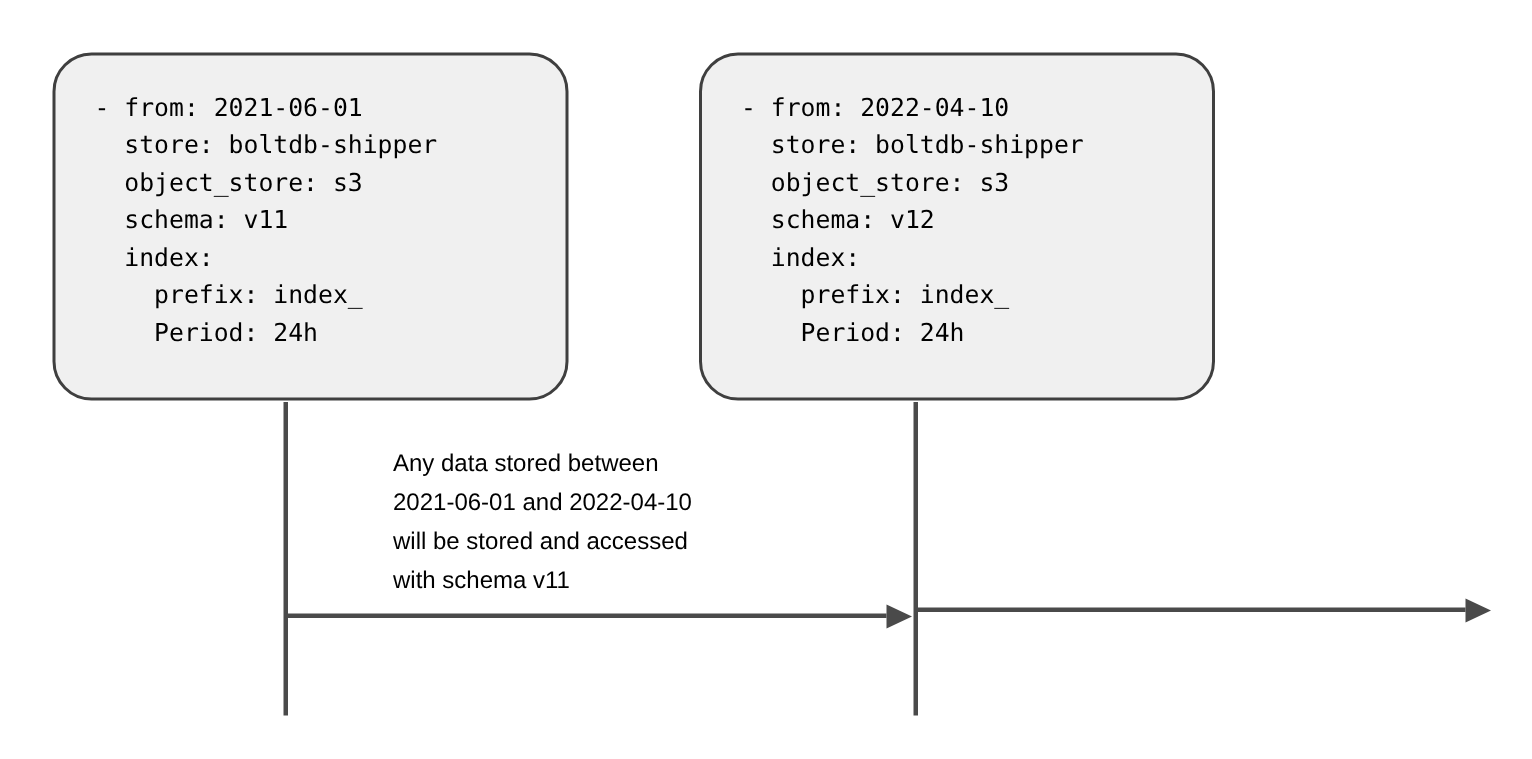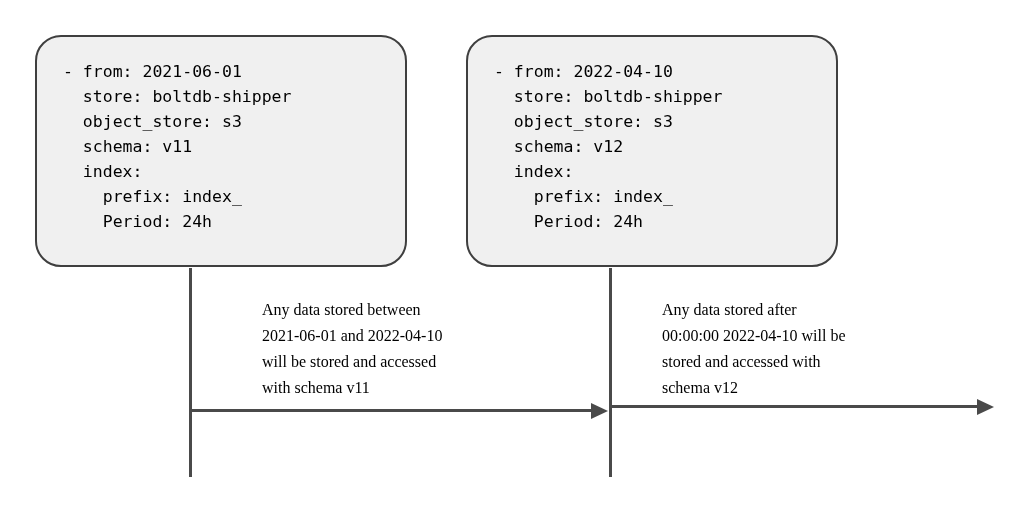--- a/index.html
+++ b/index.html
@@ -12,21 +12,21 @@
   html, body { background: #ffffff; }
   .canvas {
     position: relative;
     width: 1021px;
     height: 506px;
     background: #ffffff;
     overflow: hidden;
   }
   .config-box {
     position: absolute;
-    width: 372px;
+    width: 344px;
     height: 232px;
     background: var(--box-fill);
     border: 2px solid var(--box-border);
     border-radius: 26px;
     padding: 22px 20px 20px 26px;
   }
   .config-box.left  { left: 35px;  top: 35px; }
   .config-box.right { left: 466px; top: 35px; }
   .config-code {
     font-family: "DejaVu Sans Mono", "Liberation Mono", monospace;
@@ -56,21 +56,21 @@
     width: 0;
     height: 0;
     border-top: 8px solid transparent;
     border-bottom: 8px solid transparent;
     border-left: 17px solid var(--line);
   }
   .arrowhead.first  { left: 591px; top: 402.5px; }
   .arrowhead.second { left: 977px; top: 398.5px; }
   .annotation {
     position: absolute;
-    font-family: Liberation Serif, serif;
+    font-family: Liberation Sans, sans-serif;
     font-size: 16px;
     line-height: 26px;
     color: var(--text);
     white-space: pre;
   }
   .annotation.first  { left: 262px; top: 297px; }
   .annotation.second { left: 662px; top: 297px; }
 </style>
 </head>
 <body>
@@ -103,18 +103,14 @@
   <div class="hline first"></div>
   <div class="arrowhead first"></div>
   <div class="hline second"></div>
   <div class="arrowhead second"></div>
 
   <div class="annotation first">Any data stored between
 2021-06-01 and 2022-04-10
 will be stored and accessed
 with schema v11</div>
 
-  <div class="annotation second">Any data stored after
-00:00:00 2022-04-10 will be
-stored and accessed with
-schema v12</div>
 
 </div>
 
 </body></html>

